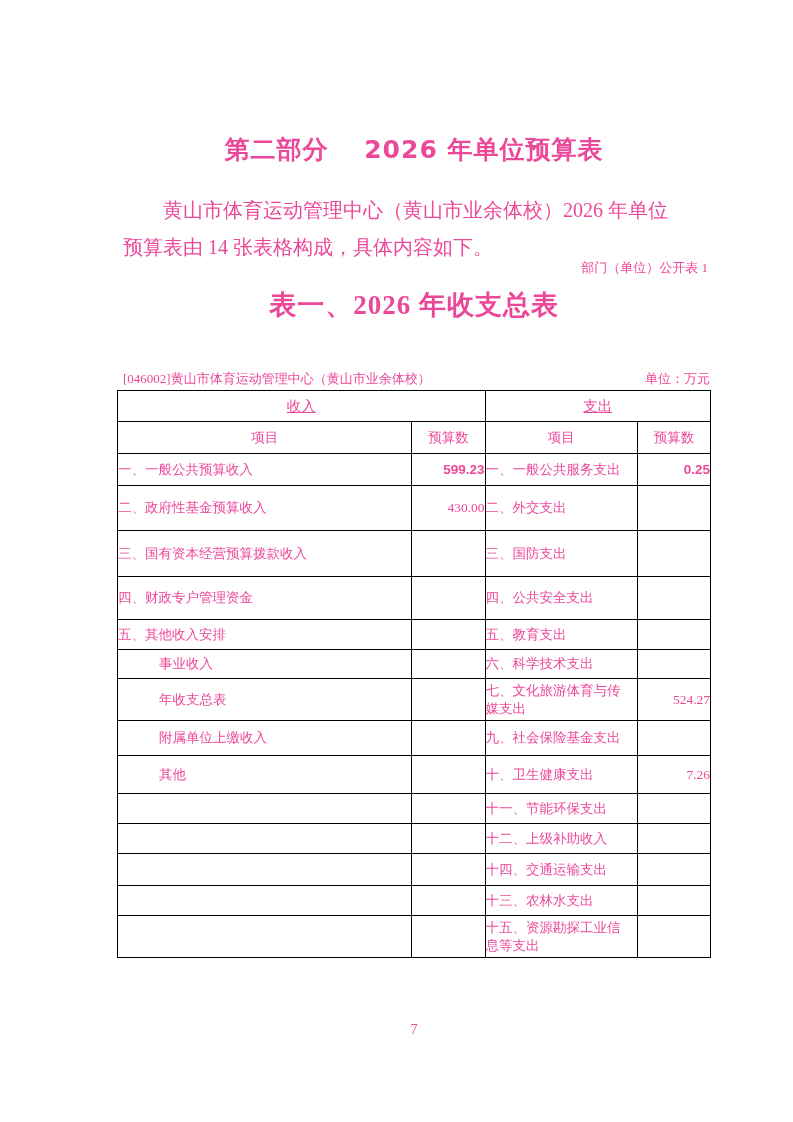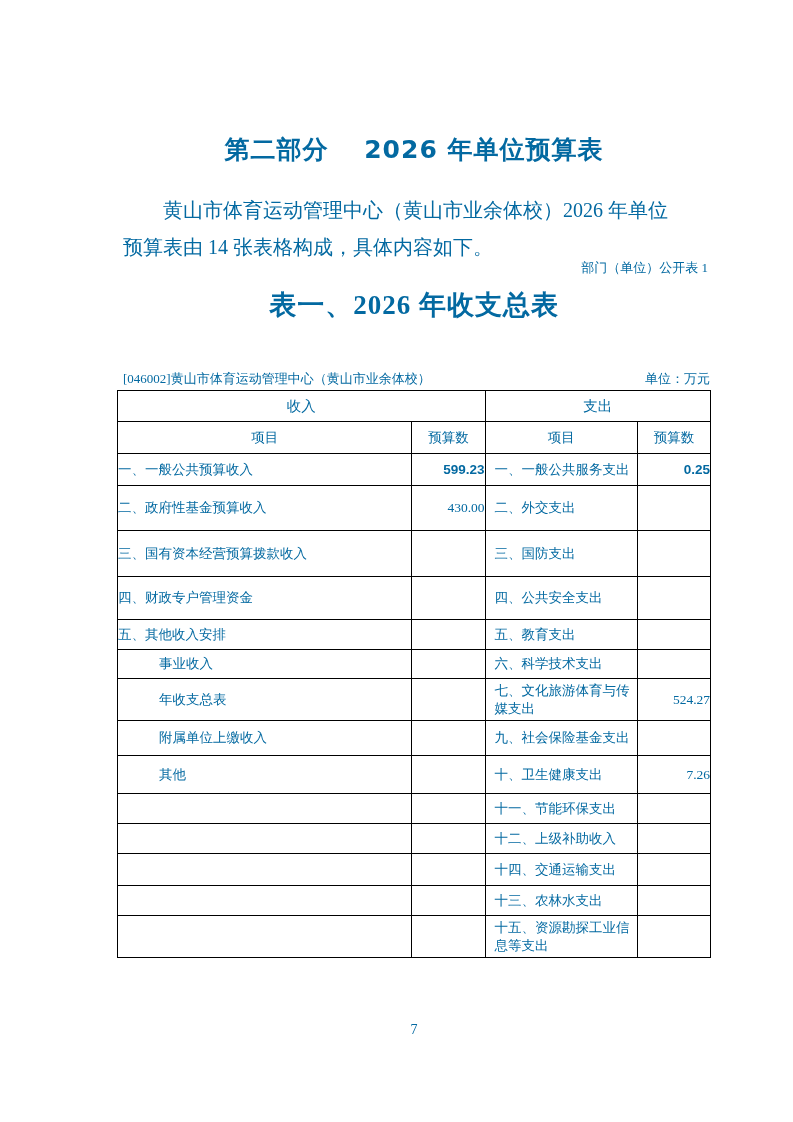--- a/index.html
+++ b/index.html
@@ -1,21 +1,21 @@
 <!DOCTYPE html>
 <html><head>
 <meta charset="utf-8">
 <style>
   html,body{margin:0;padding:0;background:#888;}
   .page{
     position:relative;
     width:793px;height:1122px;
     background:#ffffff;
     font-family:"Liberation Serif","DejaVu Serif",serif;
-    color:#0369a1;
+    color:#ec4899;
     overflow:hidden;
   }
   .doc-heading{
     position:absolute;left:117px;width:594px;top:133px;
     text-align:center;
     font-family:"DejaVu Sans","Liberation Sans",sans-serif;
     font-weight:bold;font-size:25px;letter-spacing:1px;
     white-space:nowrap;
   }
   .intro{position:absolute;left:123px;top:192px;width:556px;font-size:20px;}
@@ -44,24 +44,24 @@
     font-size:13.5px;
   }
   table.budget td,table.budget th{
     border:1px solid #000;
     padding:0;
     font-weight:normal;
     line-height:18px;
     overflow:hidden;
   }
   table.budget{border:1.5px solid #000;}
-  th.section{font-size:14.5px;text-align:center;}
+  th.section{font-size:14.5px;text-align:center;text-decoration:underline;}
   th.colhead{font-size:13.5px;text-align:center;}
   td.item{text-align:left;padding-left:12px;padding-right:4px;}
-  td.item.exp{padding-left:9px;padding-right:5px;}
+  td.item.exp{padding-right:5px;}
   td.item.sub{padding-left:41px;}
   td.val{text-align:right;padding-right:7px;}
   td.val.hl{
     font-family:"Liberation Sans","DejaVu Sans",sans-serif;
     font-weight:bold;
   }
   .page-number{
     position:absolute;left:117px;width:594px;top:1022px;
     text-align:center;font-size:14px;
   }

